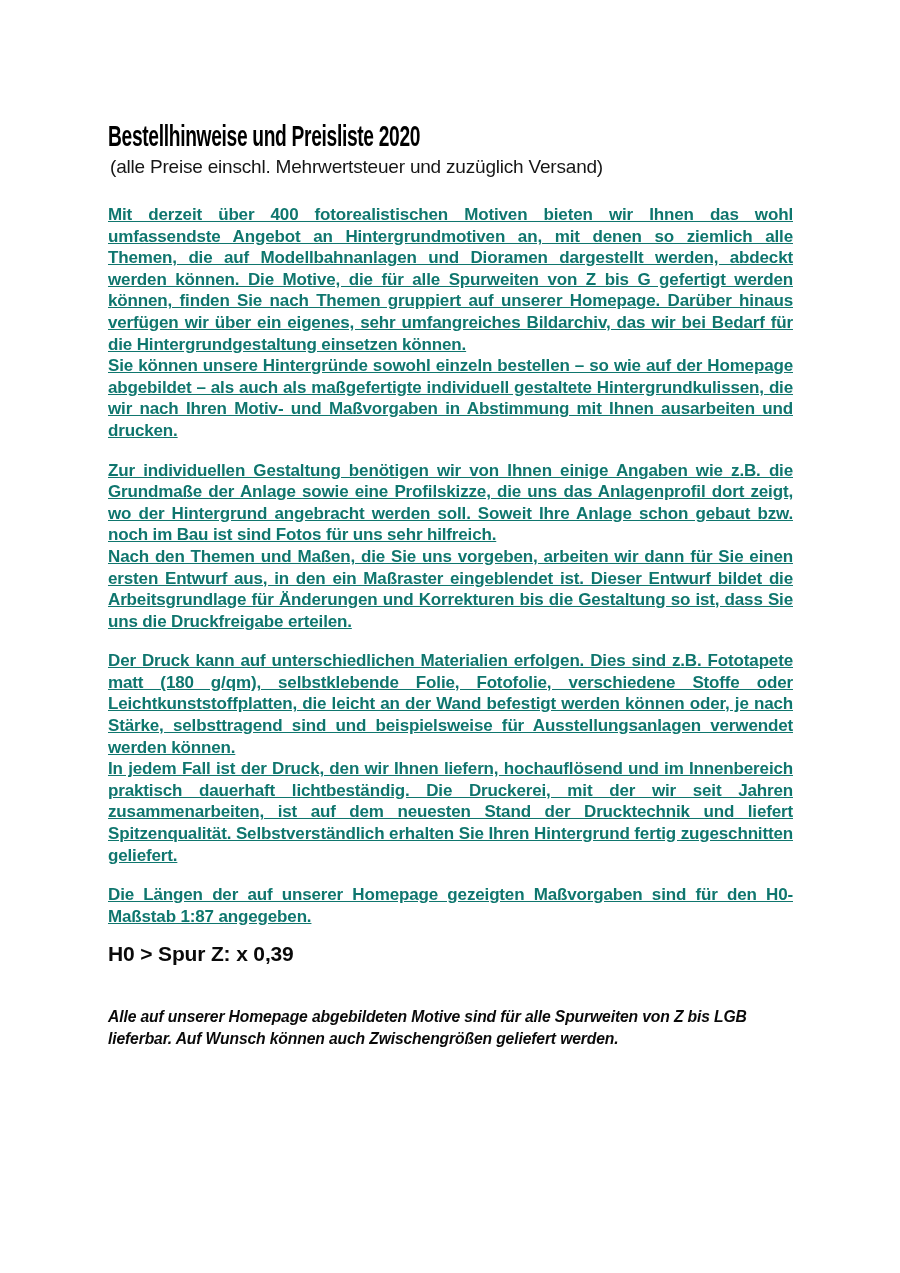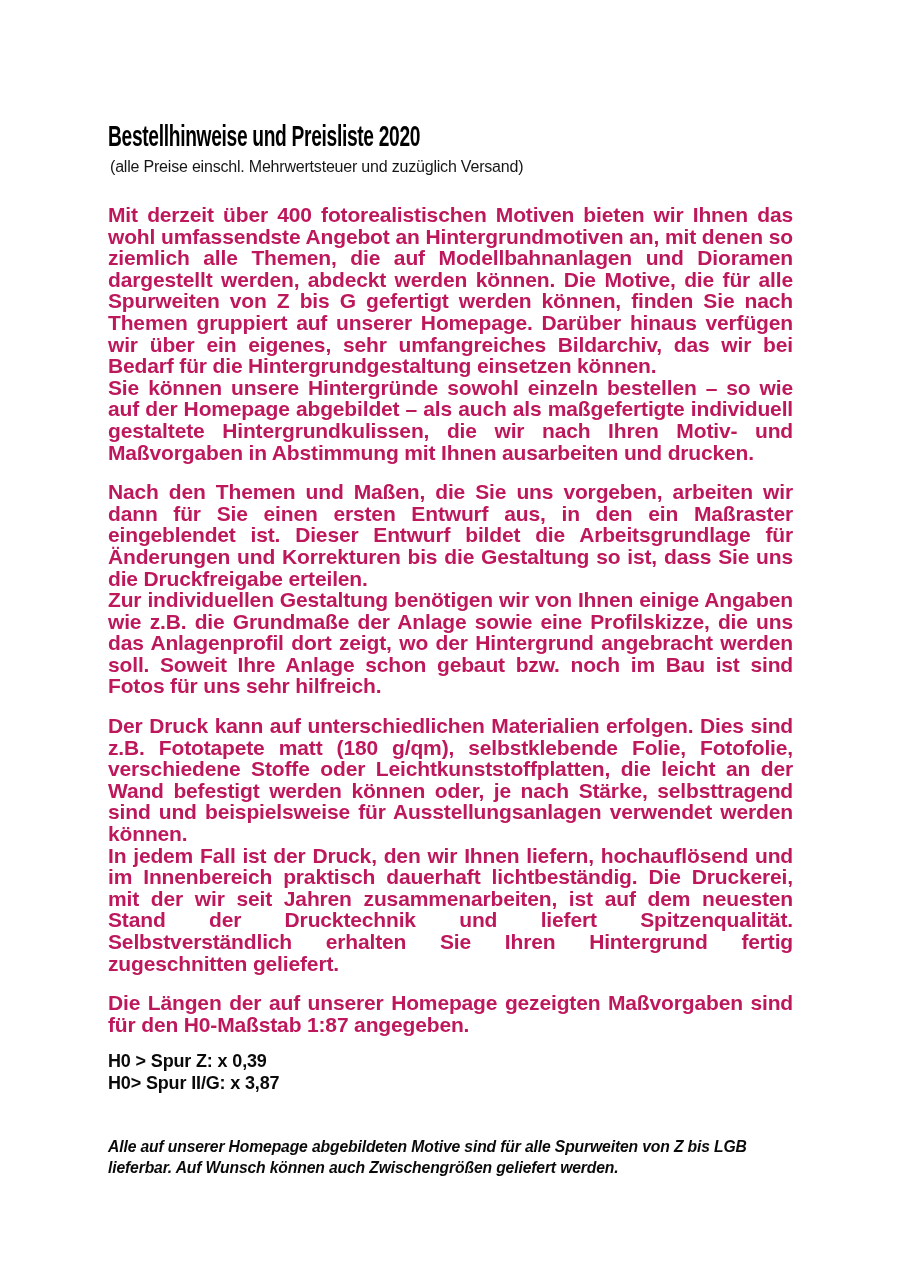--- a/index.html
+++ b/index.html
@@ -29,44 +29,45 @@
     line-height: 30px;
     font-weight: 800;
     letter-spacing: -0.5px;
     white-space: nowrap;
     transform: scaleX(0.64);
     transform-origin: 0 50%;
     color: #000;
   }
   .doc-subtitle {
     margin: 6px 0 0 2px;
-    font-size: 16px;
+    font-size: 19px;
     line-height: 20px;
     font-weight: 400;
     letter-spacing: -0.2px;
     color: #161616;
   }
   .block { margin-top: 27px; }
   .block + .block { margin-top: 18px; }
   .block p {
     margin: 0;
-    font-size: 21px;
+    font-size: 17px;
     font-weight: 700;
     line-height: 21.6px;
     letter-spacing: -0.15px;
     text-align: justify;
-    color: #be185d;
+    color: #0f766e;
+    text-decoration: underline;
   }
   .scale-list {
     list-style: none;
     margin: 16px 0 0 0;
     padding: 0;
   }
   .scale-list li {
-    font-size: 18px;
+    font-size: 21px;
     font-weight: 700;
     line-height: 21.6px;
     letter-spacing: -0.15px;
     color: #0a0a0a;
   }
   .doc-note {
     margin: 41px 0 0 0;
     width: 742px;
     transform: scaleX(0.923);
     transform-origin: 0 0;
@@ -87,34 +88,33 @@
     <h1 class="doc-title">Bestellhinweise und Preisliste 2020</h1>
 
     <div class="doc-subtitle">(alle Preise einschl. Mehrwertsteuer und zuzüglich Versand)</div>
 
     <div class="block">
       <p>Mit derzeit über 400 fotorealistischen Motiven bieten wir Ihnen das wohl umfassendste Angebot an Hintergrundmotiven an, mit denen so ziemlich alle Themen, die auf Modellbahnanlagen und Dioramen dargestellt werden, abdeckt werden können.  Die Motive, die für alle Spurweiten von Z bis G gefertigt werden können,  finden Sie nach Themen gruppiert auf unserer Homepage. Darüber hinaus verfügen wir über ein eigenes, sehr umfangreiches Bildarchiv, das wir bei Bedarf für die Hintergrundgestaltung einsetzen können.</p>
       <p>Sie können unsere Hintergründe sowohl einzeln bestellen – so wie auf der Homepage abgebildet – als auch als maßgefertigte individuell gestaltete Hintergrundkulissen, die wir nach Ihren Motiv- und Maßvorgaben in Abstimmung mit Ihnen ausarbeiten und drucken.</p>
     </div>
 
     <div class="block">
+      <p>Zur individuellen Gestaltung benötigen wir von Ihnen einige Angaben wie z.B. die Grundmaße der Anlage sowie eine Profilskizze, die uns das Anlagenprofil dort zeigt, wo der Hintergrund angebracht werden soll. Soweit Ihre Anlage schon gebaut bzw. noch im Bau ist sind Fotos für uns sehr hilfreich.</p>
       <p>Nach den Themen und Maßen, die Sie uns vorgeben, arbeiten wir dann für Sie einen ersten Entwurf aus, in den ein Maßraster eingeblendet ist. Dieser Entwurf bildet die Arbeitsgrundlage für Änderungen und Korrekturen bis die Gestaltung so ist, dass Sie uns die Druckfreigabe erteilen.</p>
-      <p>Zur individuellen Gestaltung benötigen wir von Ihnen einige Angaben wie z.B. die Grundmaße der Anlage sowie eine Profilskizze, die uns das Anlagenprofil dort zeigt, wo der Hintergrund angebracht werden soll. Soweit Ihre Anlage schon gebaut bzw. noch im Bau ist sind Fotos für uns sehr hilfreich.</p>
     </div>
 
     <div class="block">
       <p>Der Druck kann auf unterschiedlichen Materialien erfolgen. Dies sind z.B. Fototapete matt (180 g/qm), selbstklebende Folie, Fotofolie, verschiedene Stoffe oder Leichtkunststoffplatten, die leicht an der Wand befestigt werden können oder, je nach Stärke, selbsttragend sind und beispielsweise für Ausstellungsanlagen verwendet werden können.</p>
       <p>In jedem Fall ist der Druck, den wir Ihnen liefern, hochauflösend und im Innenbereich praktisch dauerhaft lichtbeständig. Die Druckerei, mit der wir seit Jahren zusammenarbeiten, ist auf dem neuesten Stand der Drucktechnik und liefert Spitzenqualität. Selbstverständlich erhalten Sie Ihren Hintergrund fertig zugeschnitten geliefert.</p>
     </div>
 
     <div class="block">
       <p>Die Längen der auf unserer Homepage gezeigten Maßvorgaben sind für den H0-Maßstab 1:87 angegeben.</p>
     </div>
 
     <ul class="scale-list">
       <li>H0 &gt; Spur Z: x 0,39</li>
-      <li>H0&gt; Spur II/G: x 3,87</li>
     </ul>
 
     <p class="doc-note">Alle auf unserer Homepage abgebildeten Motive sind für alle Spurweiten von Z bis LGB lieferbar. Auf Wunsch können auch Zwischengrößen geliefert werden.</p>
 
   </div>
 </div>
 
 </body></html>

